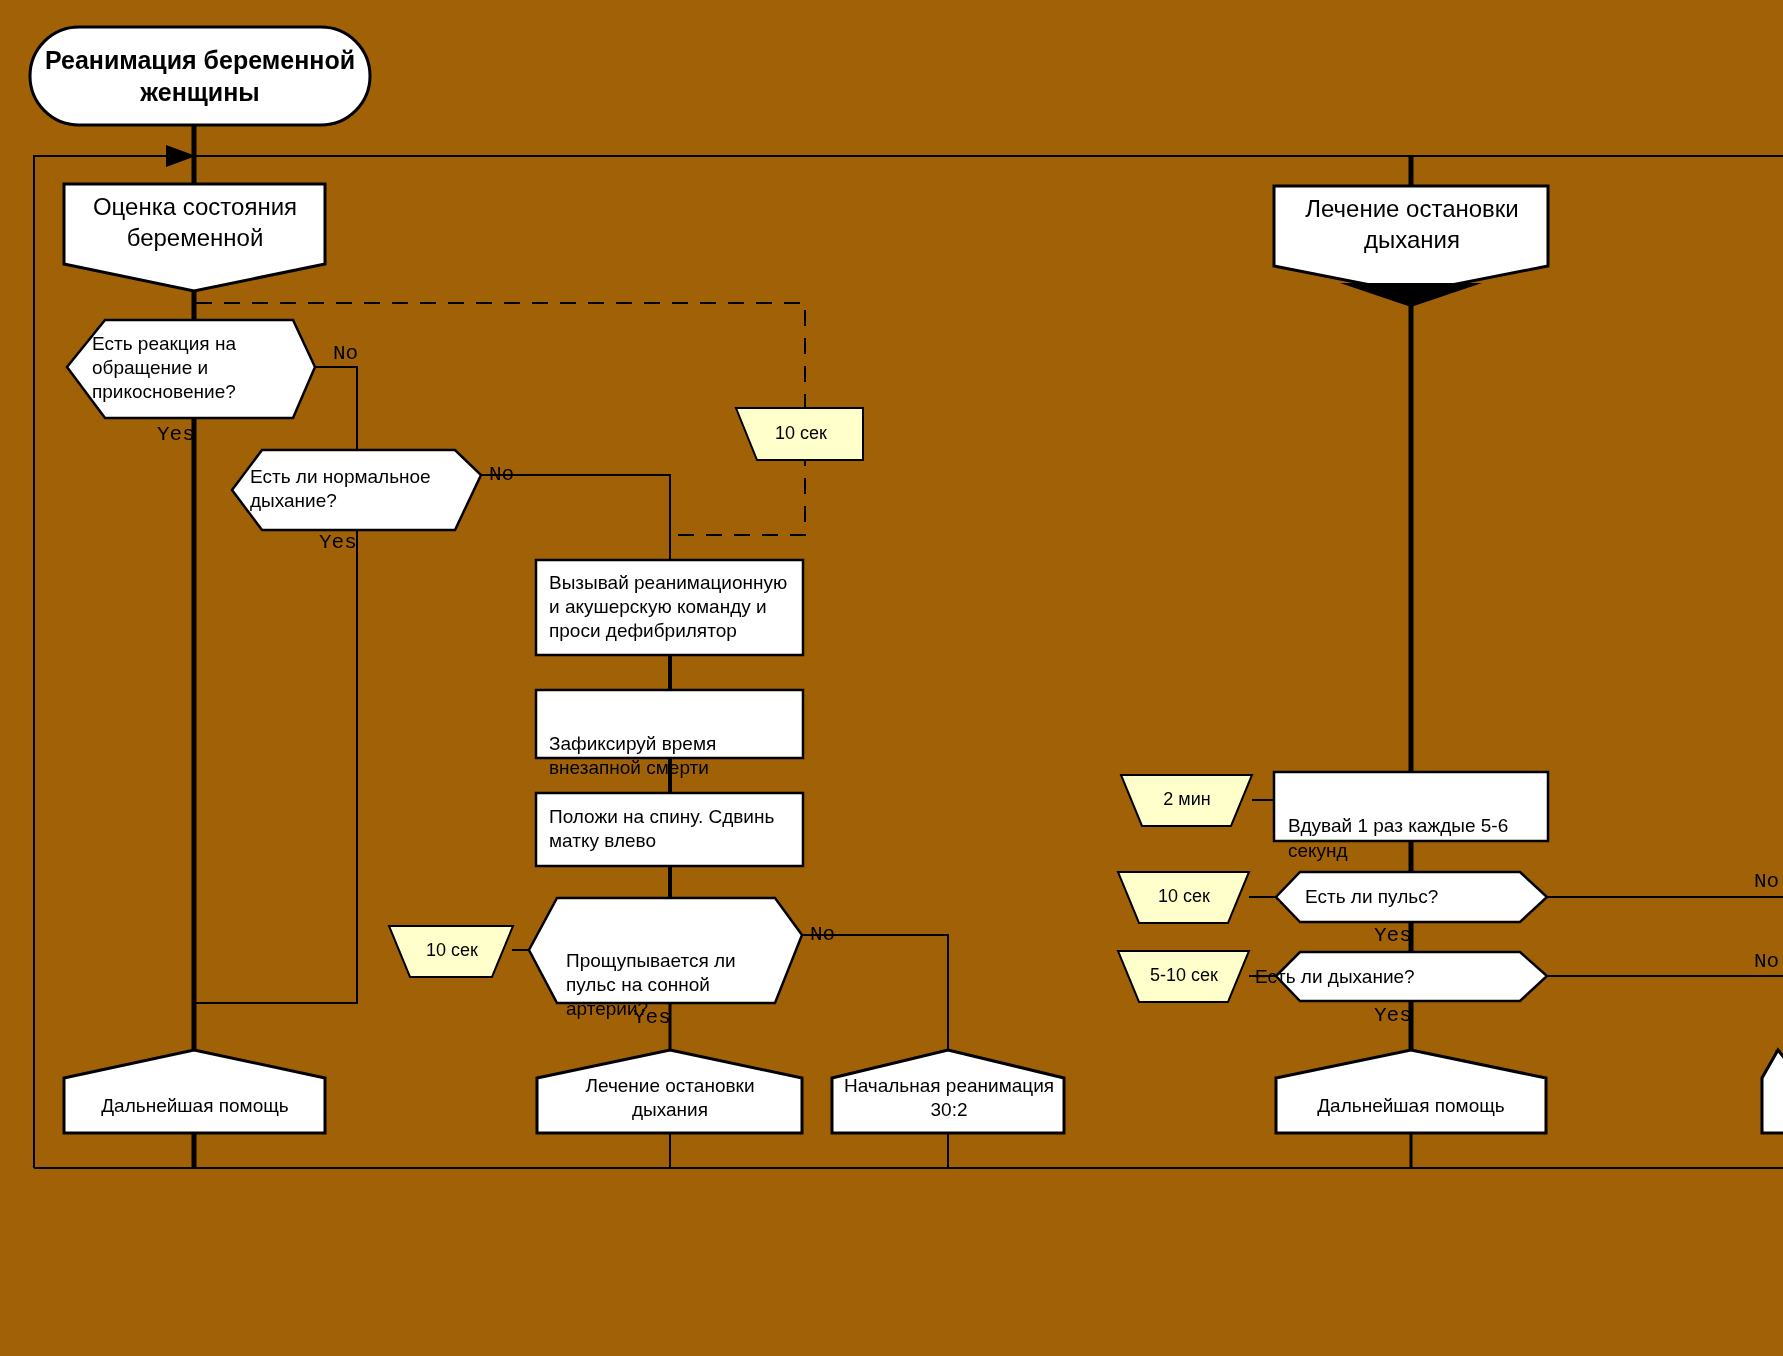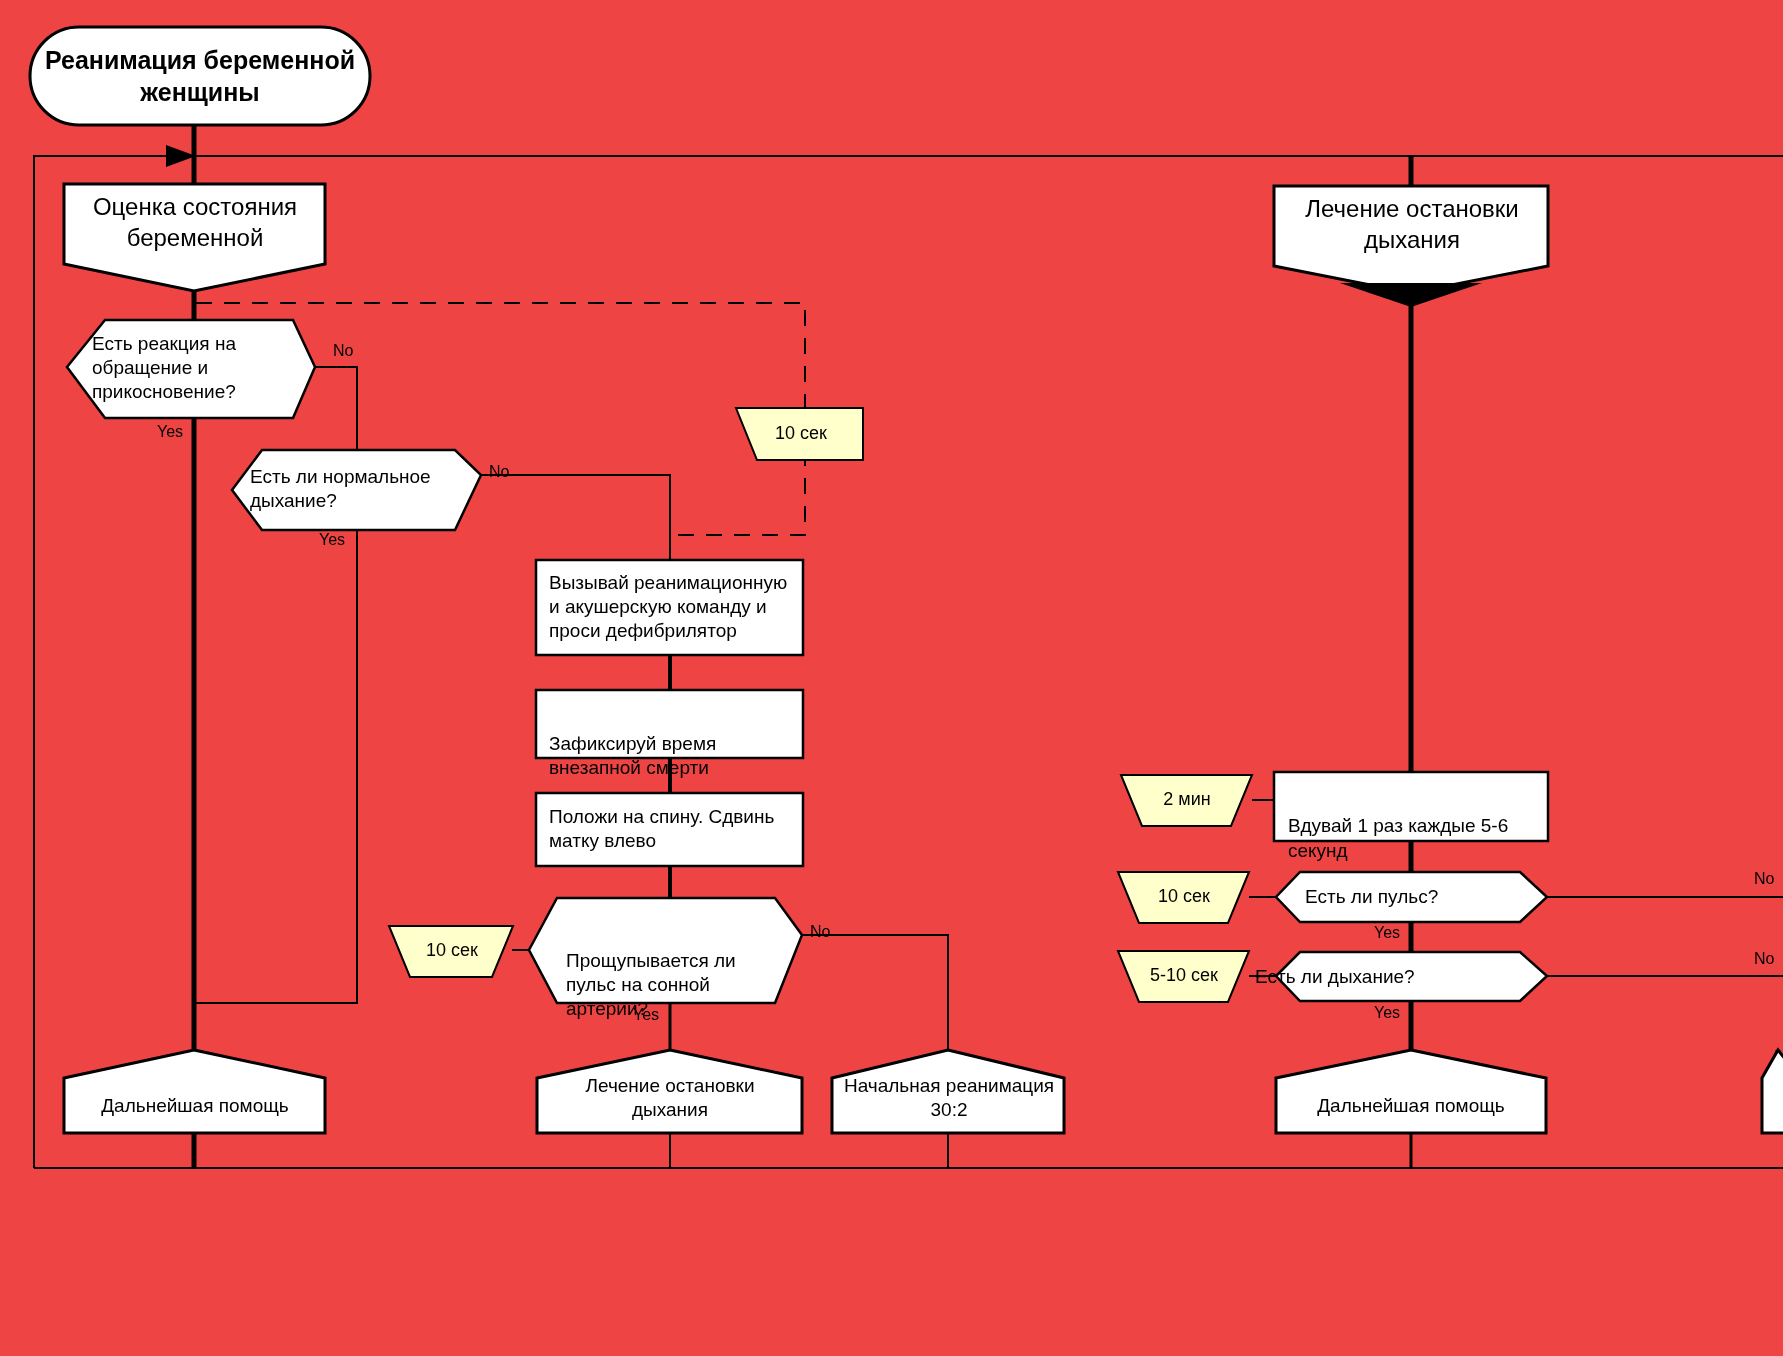--- a/index.html
+++ b/index.html
@@ -4,21 +4,21 @@
 <style>
   html, body {
     margin: 0;
     padding: 0;
     background: #92cddc;
   }
   #canvas {
     position: relative;
     width: 1783px;
     height: 1356px;
-    background: #ef4444;
+    background: #a16207;
     overflow: hidden;
     font-family: "Liberation Sans", "DejaVu Sans", sans-serif;
   }
   #svg-layer {
     position: absolute;
     left: 0; top: 0;
     width: 1783px;
     height: 1356px;
   }
   .node-label {
@@ -32,23 +32,24 @@
     line-height: 1.28;
     white-space: pre-line;
   }
   .lbl-title    { font-size: 25px; font-weight: bold; }
   .lbl-header   { font-size: 24px; font-weight: normal; }
   .lbl-body     { font-size: 19px; font-weight: normal; }
   .lbl-body-l   { font-size: 19px; font-weight: normal; justify-content: flex-start; text-align: left; }
   .lbl-note     { font-size: 18px; font-weight: normal; }
   .edge-label {
     position: absolute;
-    font-size: 16px;
+    font-size: 21px;
     color: #000;
     white-space: nowrap;
+    font-family: Liberation Mono, monospace;
   }
 </style>
 </head>
 <body>
 
 <div id="canvas">
 
   <svg id="svg-layer" viewBox="0 0 1783 1356">
     <defs>
       <marker id="arrowhead" markerWidth="12" markerHeight="12" refX="11" refY="5" orient="auto" markerUnits="userSpaceOnUse">

